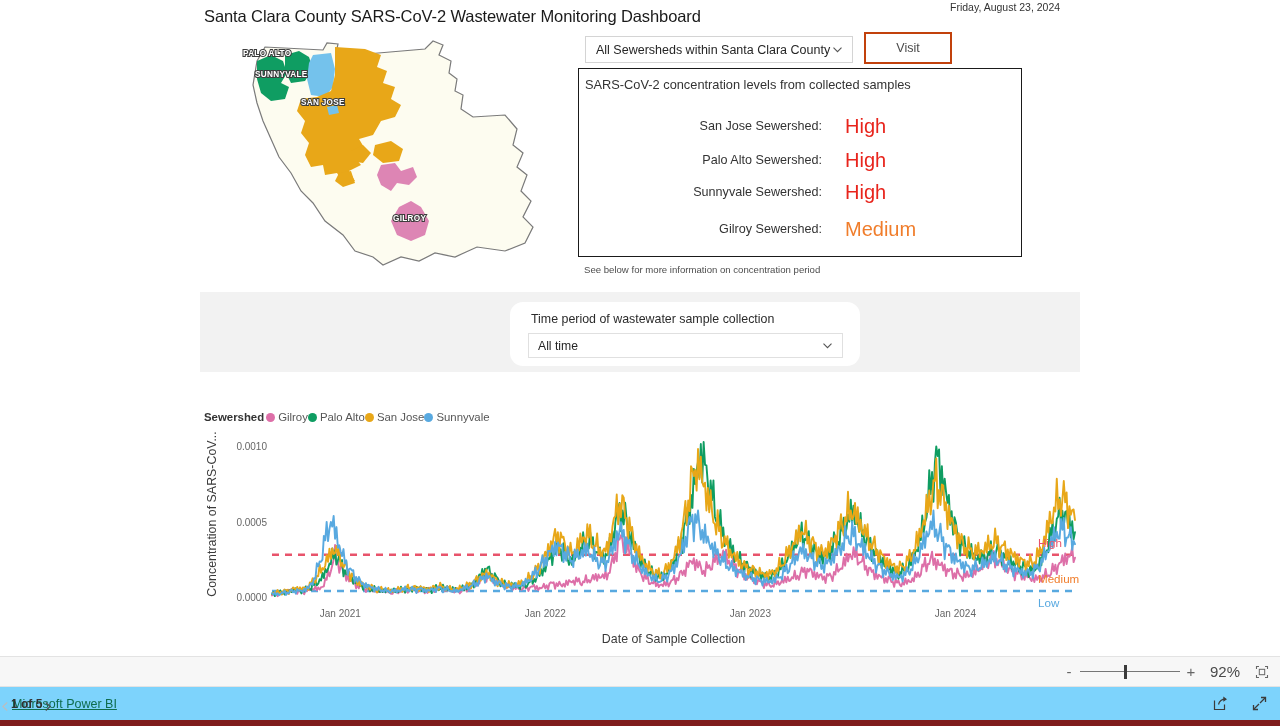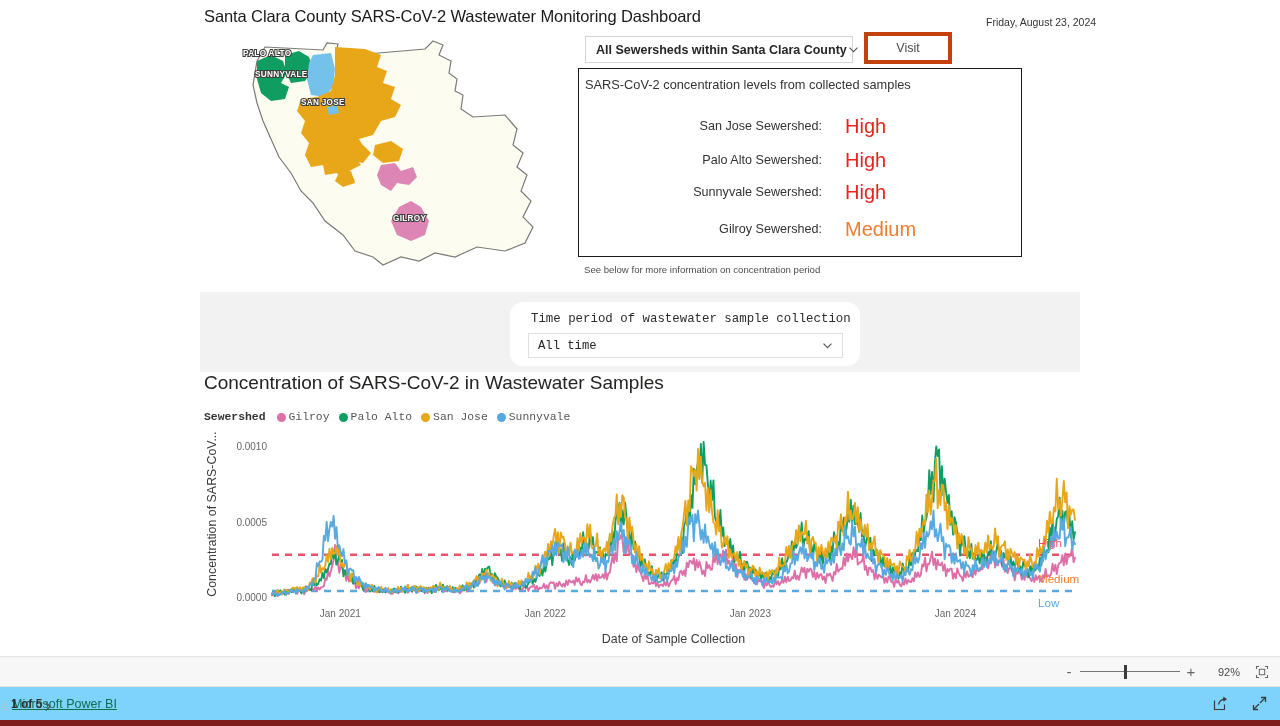--- a/index.html
+++ b/index.html
@@ -17,43 +17,43 @@
     background: #ffffff;
   }
 
   
   #page-title {
     position: absolute; left: 204px; top: 7px;
     font-size: 16.5px; font-weight: normal; color: #1a1a1a;
     letter-spacing: -0.1px; white-space: nowrap;
   }
   #report-date {
-    position: absolute; left: 950px; top: 16px;
-    font-size: 10.5px; color: #333333; white-space: nowrap; margin-left: 36px;
+    position: absolute; left: 950px; top: 1px;
+    font-size: 10.5px; color: #333333; white-space: nowrap;
   }
 
   
   #sewershed-select {
     position: absolute; left: 585px; top: 36px;
     width: 268px; height: 27px;
     border: 1px solid #d4d4d4; background: #ffffff;
     display: flex; align-items: center;
     padding: 0 8px 0 10px; cursor: pointer;
   }
   #sewershed-select .sel-text {
-    flex: 1; font-size: 12.5px; color: #262626; white-space: nowrap; font-weight: bold;
+    flex: 1; font-size: 12.5px; color: #262626; white-space: nowrap;
   }
   .chev {
     width: 13px; height: 13px; flex: none;
   }
   .chev svg { display: block; }
   #visit-button {
     position: absolute; left: 864px; top: 32px;
     width: 88px; height: 32px;
-    border: 4px solid #c2410c; background: #ffffff;
+    border: 2px solid #c2410c; background: #ffffff;
     display: flex; align-items: center; justify-content: center;
     font-size: 12.5px; color: #4a4a4a; cursor: pointer;
   }
 
   
   #levels-panel {
     position: absolute; left: 578px; top: 68px;
     width: 444px; height: 189px;
     border: 1px solid #1a1a1a; background: #ffffff;
   }
@@ -89,21 +89,20 @@
     font-size: 8.2px; font-weight: bold; fill: #ffffff;
     stroke: #3d3d3d; stroke-width: 2.1px;
     paint-order: stroke fill; letter-spacing: 0.3px;
   }
 
   
   #timeperiod-band {
     position: absolute; left: 200px; top: 292px;
     width: 880px; height: 80px;
     background: #f2f2f2;
-    font-family: Liberation Mono, monospace;
   }
   #timeperiod-card {
     position: absolute; left: 310px; top: 10px;
     width: 350px; height: 64px;
     background: #ffffff; border-radius: 13px;
   }
   #timeperiod-label {
     position: absolute; left: 21px; top: 10px;
     font-size: 12.4px; color: #2b2b2b; white-space: nowrap;
   }
@@ -122,21 +121,21 @@
   #chart-visual {
     position: absolute; left: 200px; top: 370px;
     width: 890px; height: 286px;
   }
   #chart-title {
     position: absolute; left: 4px; top: 2px;
     font-size: 19px; color: #252423; white-space: nowrap;
   }
   #chart-legend {
     position: absolute; left: 4px; top: 41px;
-    display: flex; align-items: center; gap: 9px; font-family: Liberation Mono, monospace;
+    display: flex; align-items: center; gap: 0;
   }
   #legend-title {
     font-size: 11.4px; font-weight: bold; color: #333333;
     margin-right: 2px; white-space: nowrap;
   }
   .legend-item { display: flex; align-items: center; gap: 3px; }
   .legend-dot {
     width: 9px; height: 9px; border-radius: 50%; flex: none;
   }
   .legend-text { font-size: 11.4px; color: #565656; white-space: nowrap; }
@@ -182,21 +181,21 @@
   }
   #zoom-slider .handle {
     position: absolute; top: 0px; left: 44px;
     width: 3px; height: 14px; background: #3b3b3b;
   }
   #zoom-plus {
     font-size: 15px; color: #666666; width: 14px; text-align: center;
     cursor: pointer; line-height: 1;
   }
   #zoom-percent {
-    font-size: 11px; color: #4a4a4a; margin-left: 8px;
+    font-size: 15px; color: #4a4a4a; margin-left: 8px;
     width: 34px; text-align: right;
   }
   #fit-screen-button {
     margin-left: 14px; width: 16px; height: 16px; cursor: pointer;
   }
   #footer-bar {
     position: absolute; left: 0; top: 687px;
     width: 1280px; height: 39px;
     background: #7dd3fc;
     border-bottom: 6px solid #7f1d1d;
@@ -310,21 +309,20 @@
         <span class="chev">
           <svg viewBox="0 0 13 13">
               <path d="M2.5 4.7 L6.5 8.7 L10.5 4.7" fill="none" stroke="#555" stroke-width="1.1"></path>
             </svg>
         </span>
       </div>
     </div>
   </div>
 
   <div id="chart-visual">
-    <div id="chart-title">Concentration of SARS-CoV-2 in Wastewater Samples</div>
     <div id="chart-legend">
       <span id="legend-title">Sewershed</span>
       <span class="legend-item">
         <span class="legend-dot" id="ld0" style="background: rgb(221, 111, 168);"></span>
         <span class="legend-text">Gilroy</span>
       </span>
       <span class="legend-item">
         <span class="legend-dot" id="ld1" style="background: rgb(15, 157, 98);"></span>
         <span class="legend-text">Palo Alto</span>
       </span>

